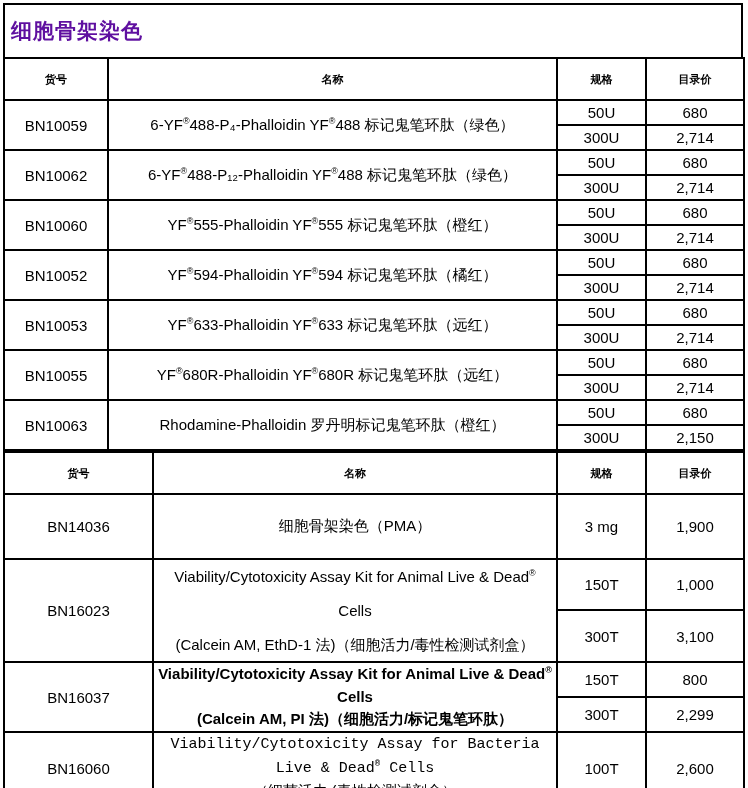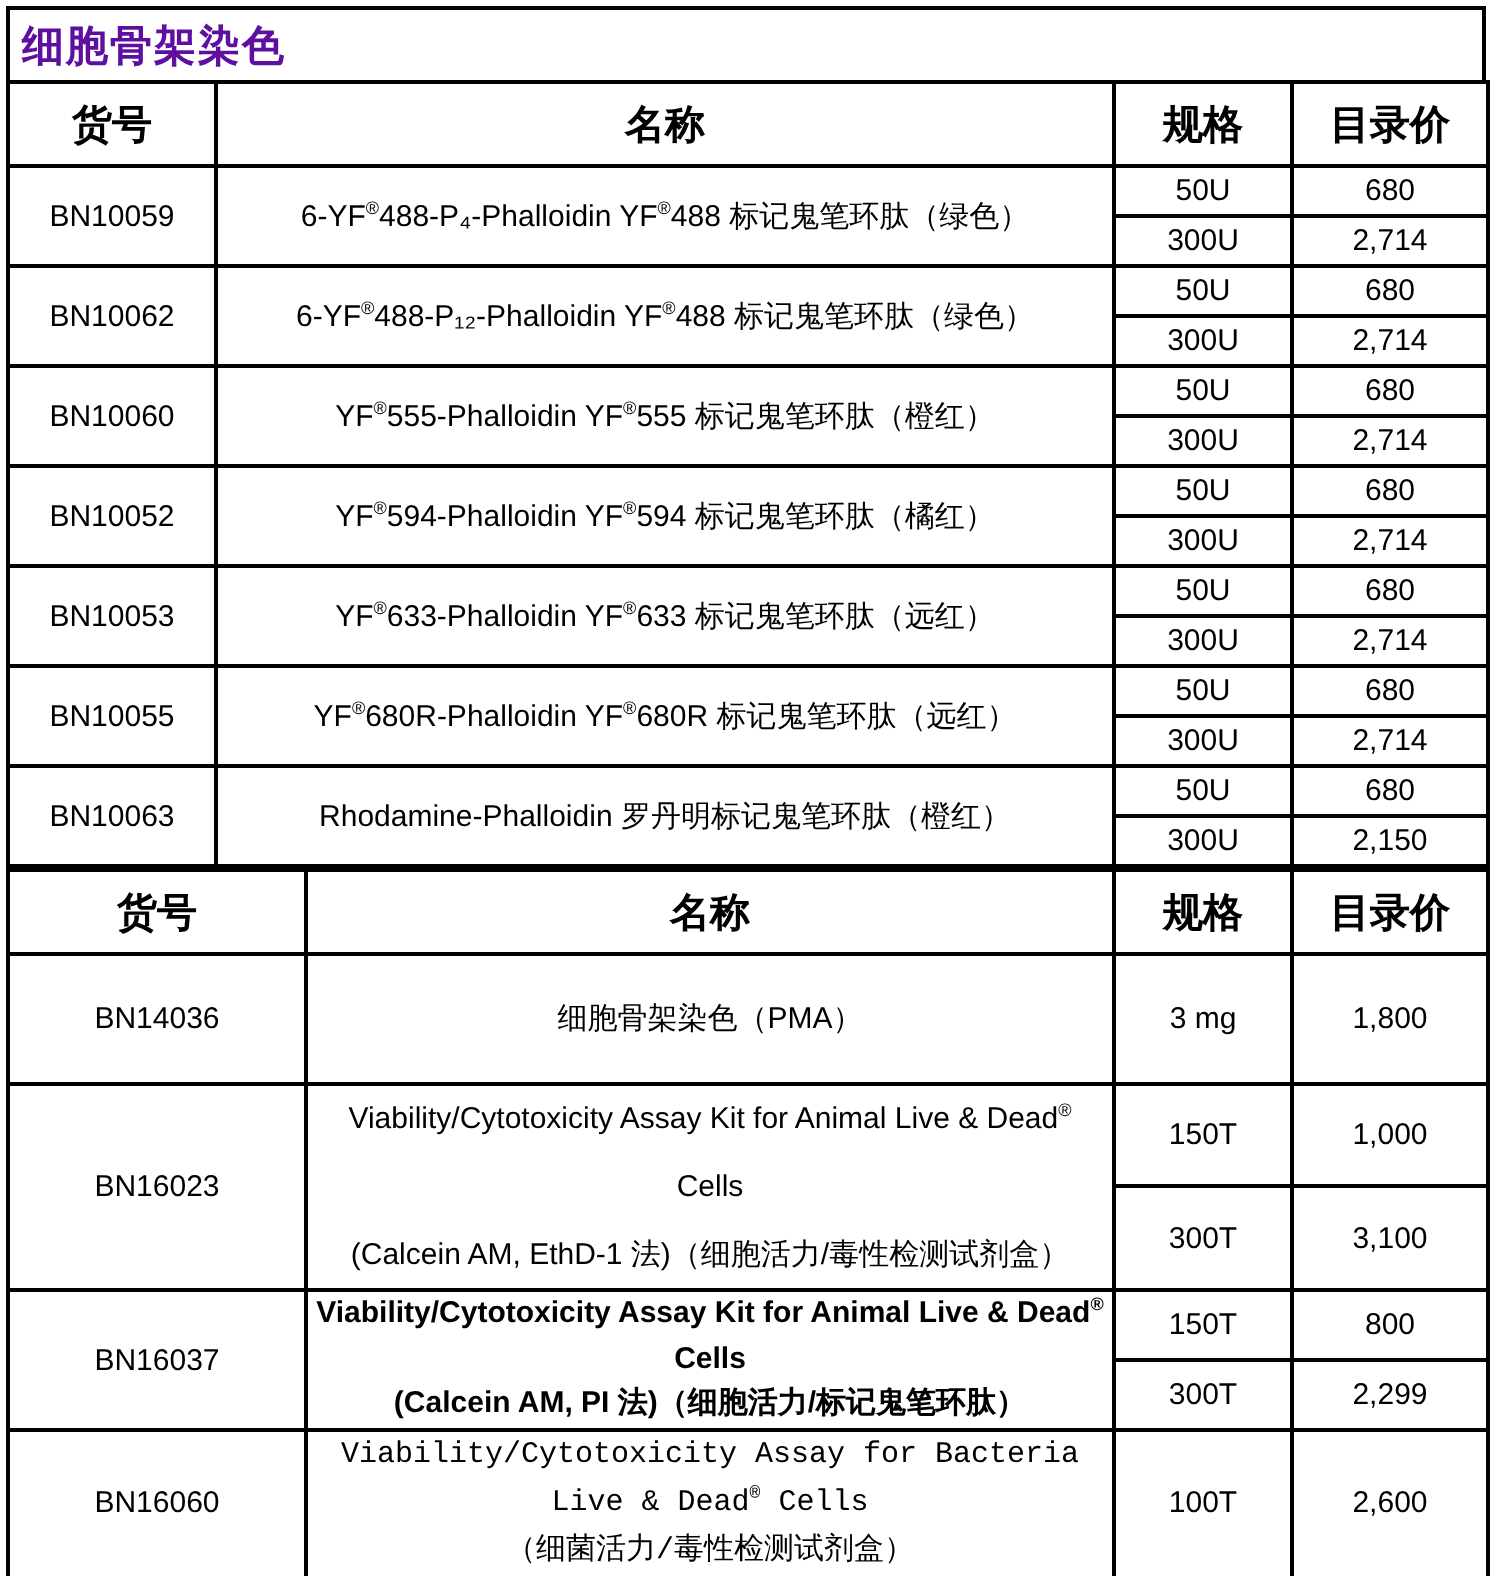--- a/index.html
+++ b/index.html
@@ -8,21 +8,21 @@
     font-family:"Liberation Sans","DejaVu Sans",sans-serif;
     color:#000;
   }
   .doc{
     width:740px;
     margin:3px 0 0 3px;
   }
   .section-title{
     box-sizing:border-box;
     width:740px;
-    height:37px;
+    height:54px;
     display:flex;
     align-items:center;
     padding-left:6px;
     border-left:2px solid #000;
     border-right:2px solid #000;
     color:#5F0FA0;
     font-weight:bold;
     font-size:21px;
     letter-spacing:1px;
   }
@@ -34,21 +34,21 @@
     table-layout:fixed;
   }
   th,td{
     border:2px solid #000;
     text-align:center;
     vertical-align:middle;
     padding:0 2px;
     font-size:15px;
     overflow:hidden;
   }
-  th{font-size:20px;font-weight:bold;}
+  th{font-size:11px;font-weight:bold;}
   .h42{height:42px;}
   .h25{height:25px;}
   .h48{height:65px;}
   .h37{height:37px;}
   .h38{height:38px;}
   .h23{height:23px;}
   .h53{height:53px;}
   td.name div{line-height:1.5;}
   td.name.roomy div{line-height:2.25;}
   td.name.mid div{line-height:1.6;font-family:Liberation Mono, monospace;}
@@ -177,21 +177,21 @@
         <th>名称</th>
         <th>规格</th>
         <th>目录价</th>
       </tr>
     </thead>
     <tbody>
       <tr class="h48">
         <td>BN14036</td>
         <td class="name">细胞骨架染色（PMA）</td>
         <td>3 mg</td>
-        <td>1,800</td>
+        <td>1,900</td>
       </tr>
 
       <tr class="h37">
         <td rowspan="2">BN16023</td>
         <td rowspan="2" class="name roomy">
           <div>Viability/Cytotoxicity Assay Kit for Animal Live &amp; Dead<sup>®</sup> Cells</div>
           <div>(Calcein AM, EthD-1 法)（细胞活力/毒性检测试剂盒）</div>
         </td>
         <td>150T</td>
         <td>1,000</td>

